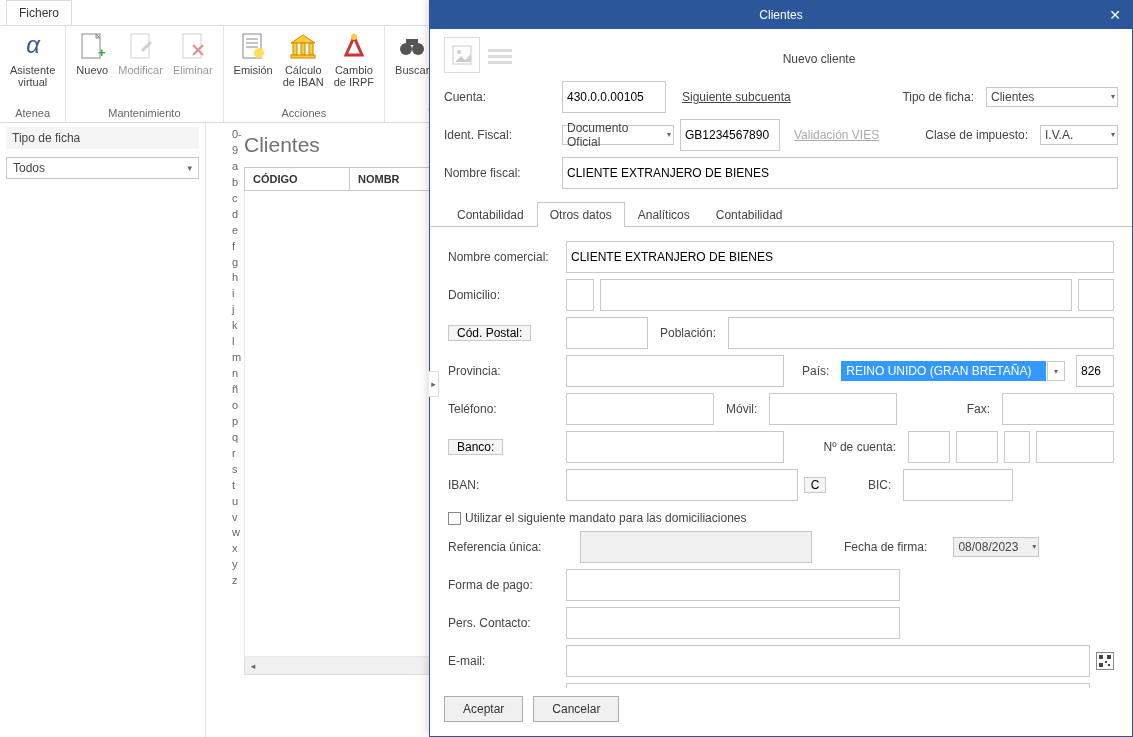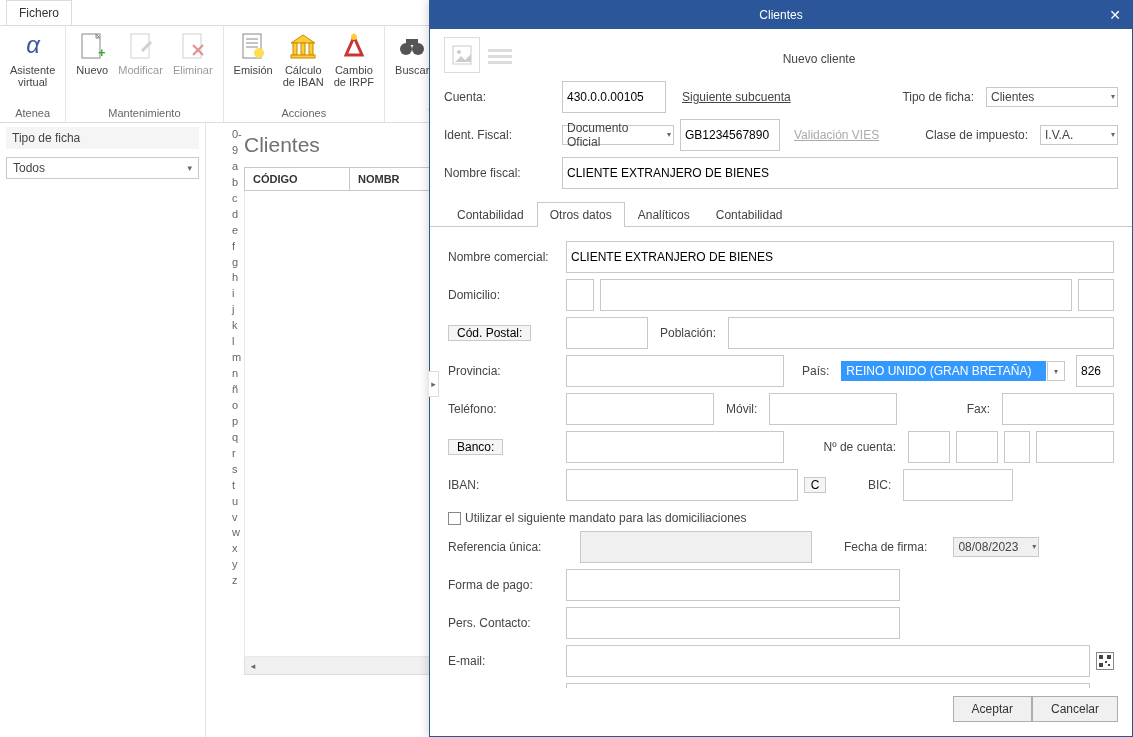--- a/index.html
+++ b/index.html
@@ -62,21 +62,21 @@
 .row .grow { flex: 1; }
 .row .mid-lbl { font-size: 12px; color: #444; padding: 0 6px; }
 .chk { display: flex; align-items: center; gap: 4px; font-size: 12px; color: #444; }
 .chk .box { width: 13px; height: 13px; border: 1px solid #888; background: #fff; }
 .readonly { background: #f0f0f0; margin-left: 14px; }
 .qr-icon { width: 18px; height: 18px; border: 1px solid #888; display: inline-flex; align-items: center; justify-content: center; font-size: 9px; }
 .pais-sel { border: 1px solid #3399ff; background: #3399ff; color: #fff; padding: 8px 4px; font-size: 12px; height: 20px; flex: 1; display: flex; align-items: center; position: relative; }
 .pais-sel .chev-box { position: absolute; right: -20px; top: -1px; width: 18px; height: 20px; border: 1px solid #c8c8c8; background: #fff; display: flex; align-items: center; justify-content: center; font-size: 8px; color: #666; }
 .country-code { margin-left: 24px; width: 38px; }
 
-.modal-footer { padding: 8px 14px 14px; display: flex; justify-content: flex-end; border-top: 0; }
+.modal-footer { padding: 8px 14px 14px; display: flex; gap: 10px; border-top: 0; }
 .btn { border: 1px solid #adadad; background: #f0f0f0; padding: 5px 18px; font-size: 12px; color: #333; min-width: 78px; text-align: center; }
 
 .collapse-handle { position: absolute; left: -1px; top: 370px; width: 10px; height: 26px; background: #fff; border: 1px solid #dcdcdc; border-left: none; display: flex; align-items: center; justify-content: center; font-size: 9px; color: #666; }
 
 svg { display: block; }
 </style>
 </head>
 <body>
 
 <div class="main-window">

